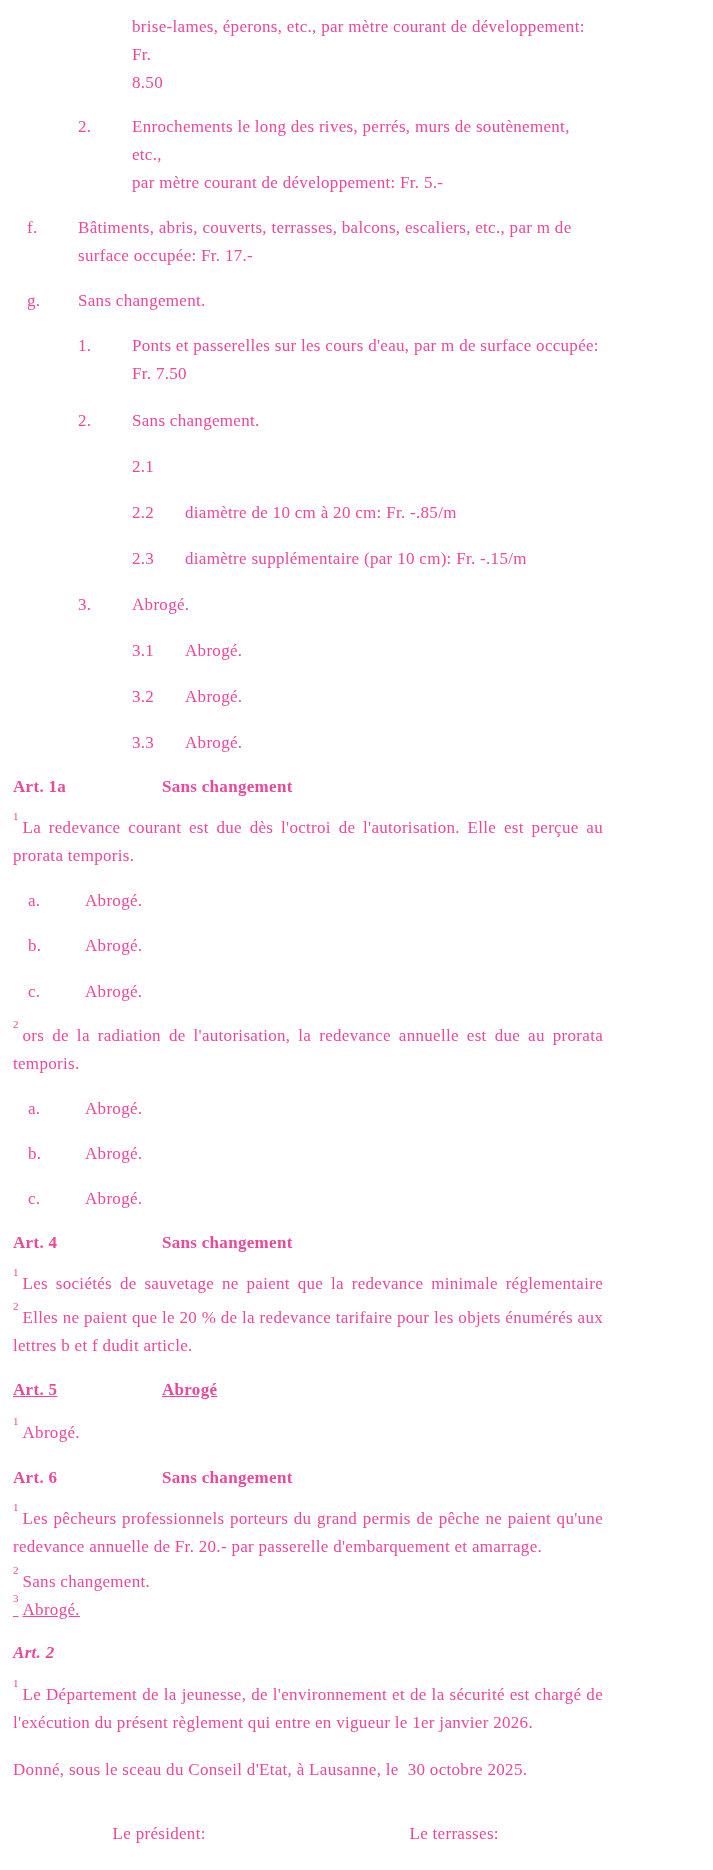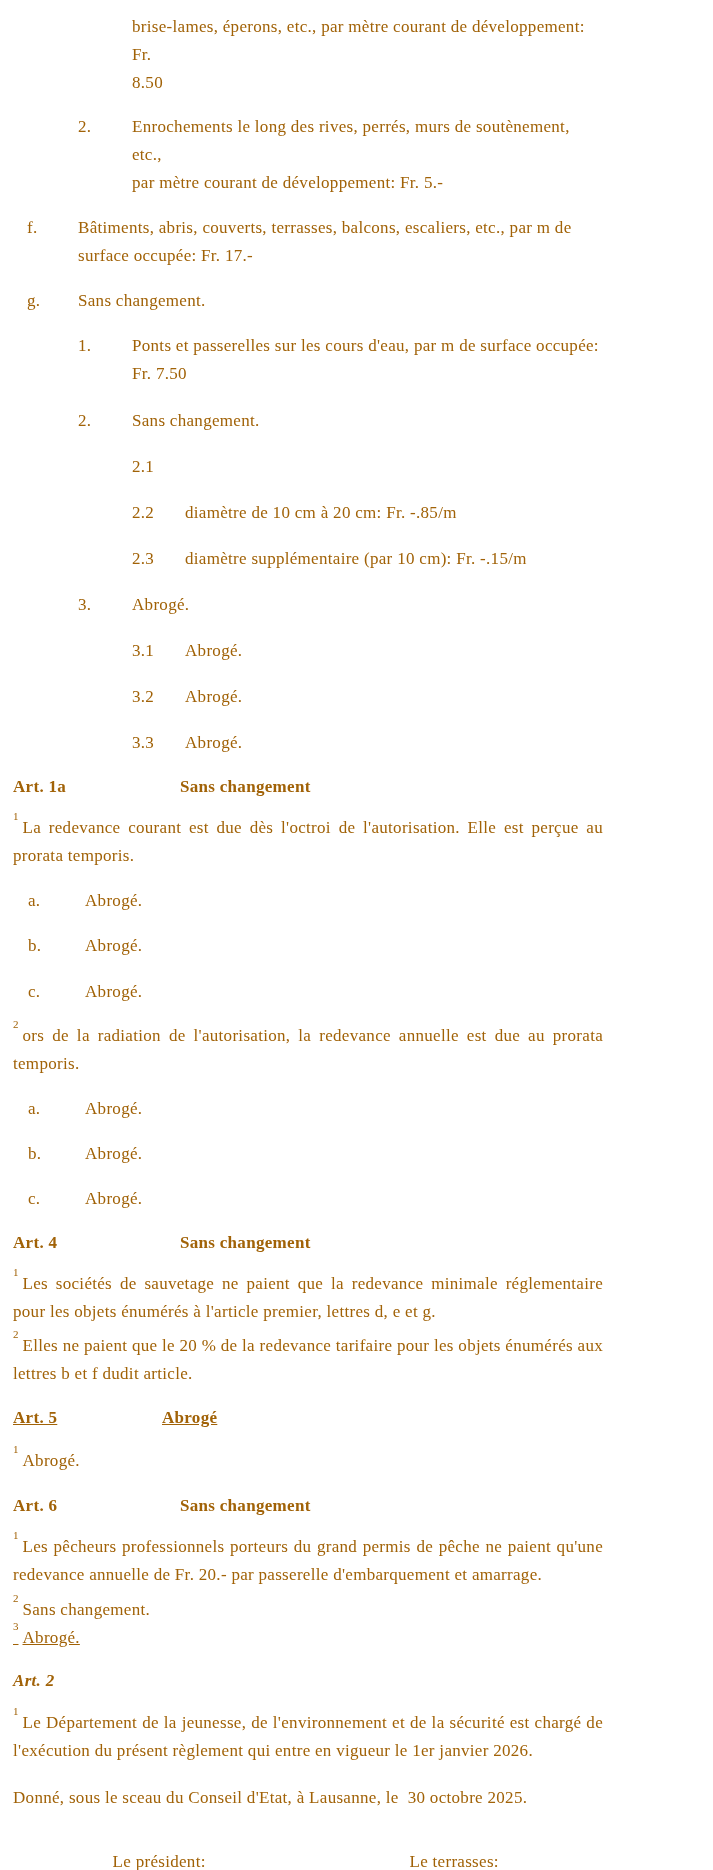--- a/index.html
+++ b/index.html
@@ -1,21 +1,21 @@
 <!DOCTYPE html>
 <html><head>
 <meta charset="utf-8">
 <title>Document</title>
 <style>
   html,body{margin:0;padding:0;background:#ffffff;}
   .page{
     width:616px;height:1870px;box-sizing:border-box;
     padding:13px 13px 0 13px;overflow:hidden;background:#ffffff;
     font-family:"Liberation Serif",serif;font-size:17px;line-height:28px;
-    color:#a16207;letter-spacing:0.3px;
+    color:#ec4899;letter-spacing:0.3px;
   }
   
   .li{display:flex;}
   .li .mk{flex:0 0 auto;}
   .li .tx{flex:1 1 auto;min-width:0;}
   .lvl1 .mk{margin-left:14px;width:51px;}
   .lvl2 .mk{margin-left:65px;width:54px;}
   .lvl3 .mk{margin-left:119px;width:53px;}
   .lvlA .mk{margin-left:15px;width:57px;}
   .l{display:block;}
@@ -26,21 +26,21 @@
   .h{font-weight:bold;display:flex;}
   .h .no{flex:0 0 auto;width:149px;}
   .h.it{font-style:italic;}
   
   .sig{display:flex;margin-top:36px;}
   .sig .c1{width:328px;text-align:center;}
   .sig .c2{width:334px;margin-left:auto;text-align:center;}
   .xxx{font-style:italic;}
   
   .mb5{}.mb6{margin-bottom:6px;}.mb7{margin-bottom:7px;}
-  .mb12{margin-bottom:12px;}.mb13{margin-bottom:13px;gap:18px;}.mb14{margin-bottom:14px;}
+  .mb12{margin-bottom:12px;}.mb13{margin-bottom:13px;}.mb14{margin-bottom:14px;}
   .mb15{margin-bottom:15px;text-decoration:underline;}.mb16{margin-bottom:16px;}.mb17{margin-bottom:17px;}
   .mb18{margin-bottom:18px;}.mb19{margin-bottom:19px;}
 </style>
 </head>
 <body>
 
 <div class="page">
 
   <div class="li lvl2 mb16">
     <span class="mk"></span>
@@ -191,21 +191,20 @@
       </span>
   </div>
 
   <div class="h mb13">
     <span class="no">Art. 4</span>
     <span>Sans changement</span>
   </div>
 
   <div class="p mb6">
     <span class="l j"><sup class="sup">1</sup><span>Les sociétés de sauvetage ne paient que la redevance minimale réglementaire</span></span>
-    <span class="l">pour les objets énumérés à l'article premier, lettres d, e et g.</span>
   </div>
 
   <div class="p mb16">
     <span class="l j"><sup class="sup">2</sup><span>Elles ne paient que le 20 % de la redevance tarifaire pour les objets énumérés aux</span></span>
     <span class="l">lettres b et f dudit article.</span>
   </div>
 
   <div class="h mb15">
     <span class="no">Art. 5</span>
     <span>Abrogé</span>

